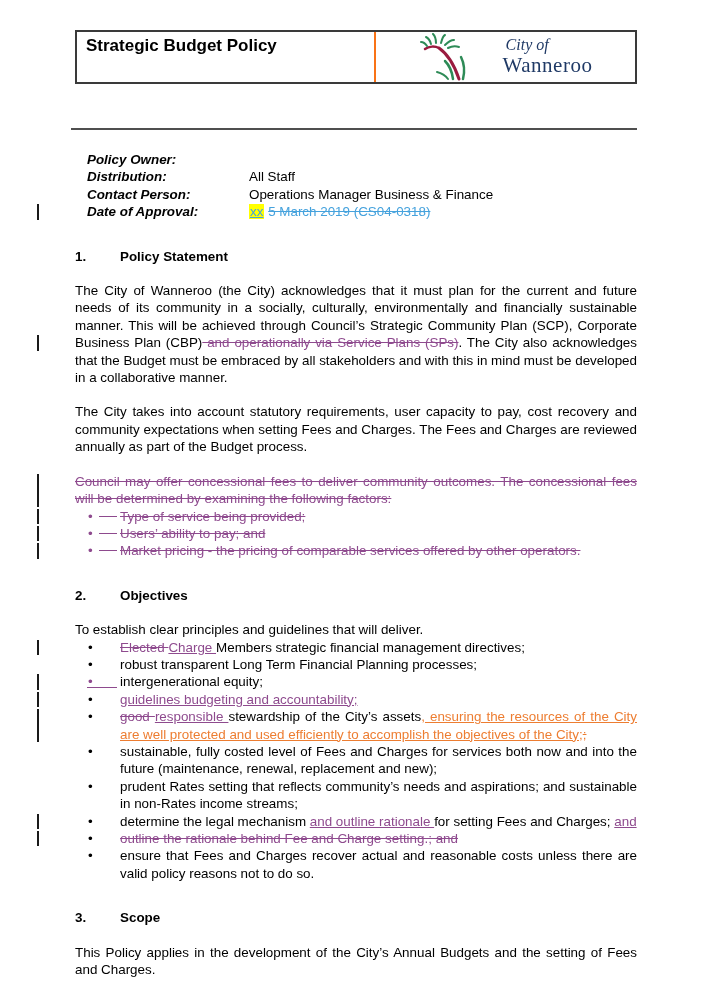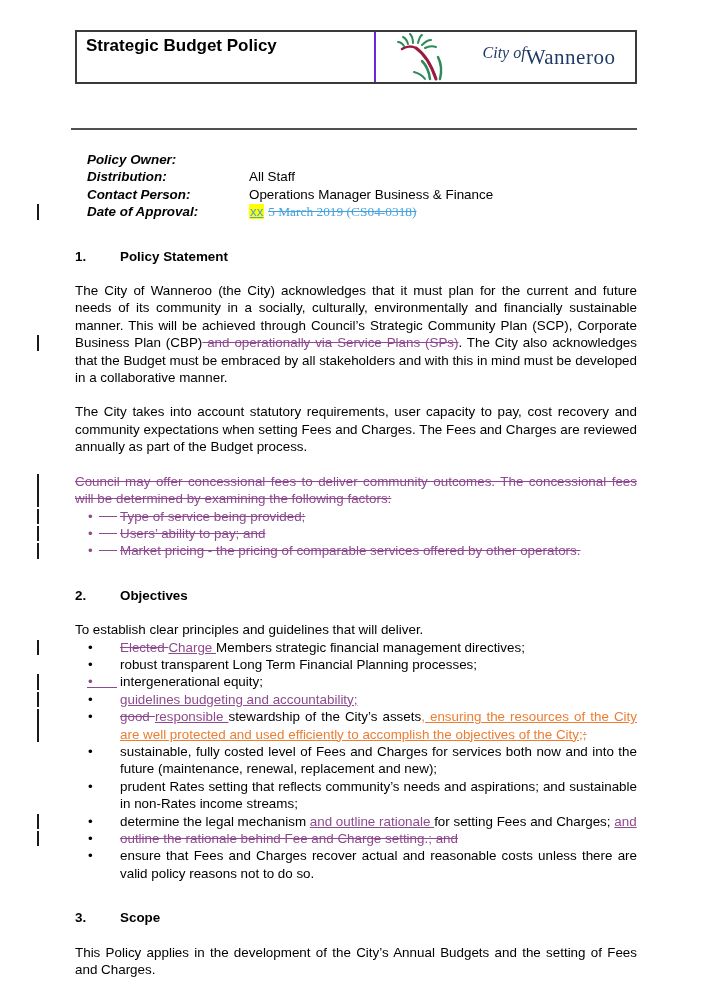--- a/index.html
+++ b/index.html
@@ -4,24 +4,24 @@
 <style>
   html,body{margin:0;padding:0;background:#e8e8e8;}
   .page{
     width:706px;height:1005px;margin:0 auto;background:#ffffff;
     font-family:"Liberation Sans","DejaVu Sans",sans-serif;
     font-size:13.4px;line-height:17.4px;color:#000;
     box-sizing:border-box;padding:30px 69px 0 75px;position:relative;overflow:hidden;
   }
   
   .header-table{display:flex;border:2px solid #3a3a3a;height:50px;margin-bottom:44px;}
-  .ht-left{flex:0 0 50%;border-right:2px solid #6d28d9;padding:4px 9px;font-weight:bold;font-size:17px;line-height:20px;}
+  .ht-left{flex:0 0 50%;border-right:2px solid #f97316;padding:4px 9px;font-weight:bold;font-size:17px;line-height:20px;}
   .ht-right{flex:1;display:flex;align-items:center;justify-content:center;padding:1px 6px;gap:2px;}
   .logo-wrap{display:flex;align-items:center;}
-  .logo-text{display:flex;flex-direction:row;font-family:"Liberation Serif","DejaVu Serif",serif;margin-left:24px;}
+  .logo-text{display:flex;flex-direction:column;font-family:"Liberation Serif","DejaVu Serif",serif;margin-left:24px;}
   .logo-l1{font-style:italic;font-size:16px;line-height:16px;margin-left:3px;}
   .logo-l2{font-size:21px;line-height:25px;letter-spacing:.5px;}
   
   .rule{border:none;border-top:2px solid #4f4f4f;margin:0 0 21px -4px;}
   
   .meta-row{display:flex;position:relative;}
   .meta-label{width:162px;font-weight:bold;font-style:italic;flex:0 0 162px;margin-left:12px;}
   .meta-value{flex:1;}
   
   .heading{font-weight:bold;display:flex;margin:27px 0 17px;}
@@ -34,21 +34,21 @@
   .li .content{flex:1;text-align:justify;}
   .marker.m-dp{color:var(--purple);}
   .marker.m-ip{color:var(--purple);}
   .marker.m-dp::after{content:"";position:absolute;left:24px;right:3px;top:8px;border-top:1.5px solid var(--purple);}
   .marker.m-ip::after{content:"";position:absolute;left:12px;right:3px;top:14px;border-top:1.5px solid var(--purple);}
   
   .dp{color:var(--purple);text-decoration:line-through;}
   .ip{color:var(--purple);text-decoration:underline;}
   .io{color:var(--orange);text-decoration:underline;}
   .do{color:var(--orange);text-decoration:line-through;}
-  .dc{color:var(--cyan);text-decoration:line-through;font-family:Liberation Serif, serif;}
+  .dc{color:var(--cyan);text-decoration:line-through;}
   .ic{color:var(--cyan);text-decoration:underline;background:var(--hl);padding:0 1px;}
   
   .cb::before{content:"";position:absolute;left:-38px;top:1px;bottom:1px;border-left:2px solid #1a1a1a;}
   .cbar{position:absolute;left:-38px;width:0;border-left:2px solid #1a1a1a;}
 </style>
 </head>
 <body>
 
 <div class="page" style="--purple: #8E4A8E; --orange: #ED7D31; --cyan: #45A2DD; --hl: #FFFF00;">
 

